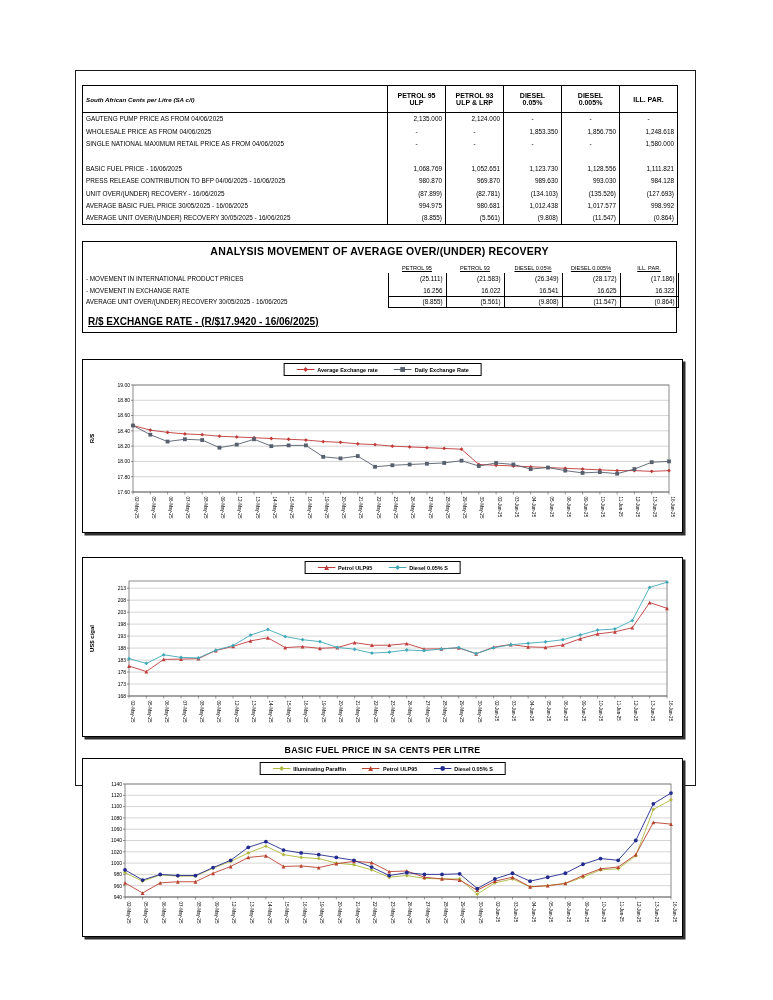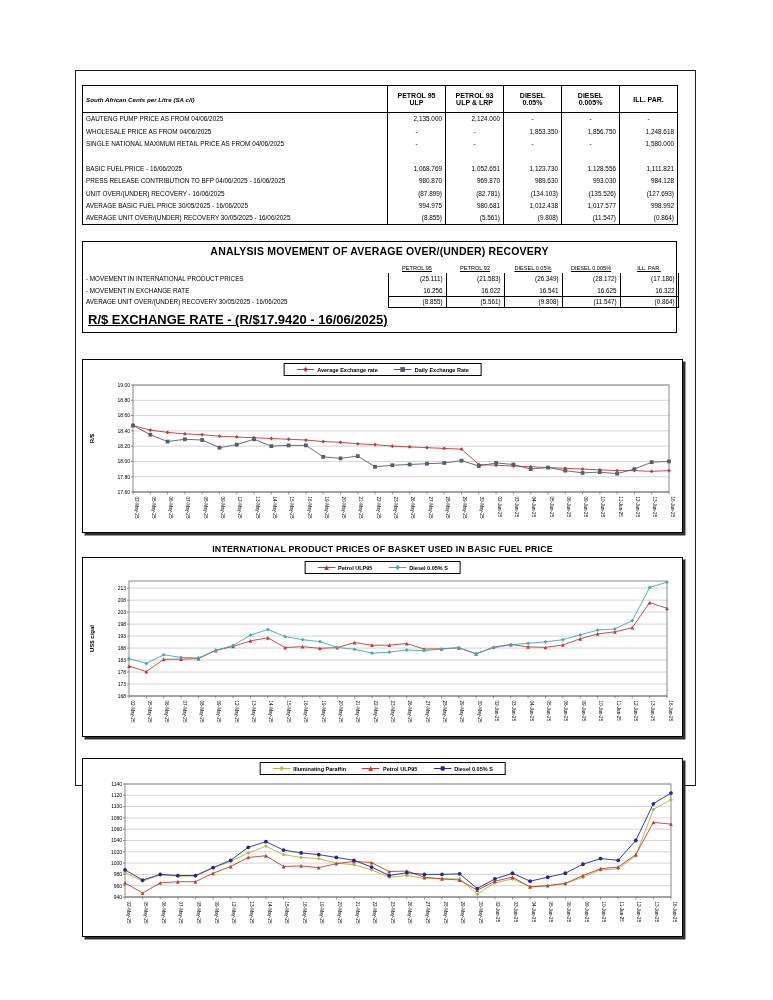--- a/index.html
+++ b/index.html
@@ -30,21 +30,21 @@
   }
   .analysis .a-title{font-weight:bold;font-size:10.5px;text-align:center;margin-top:3px;letter-spacing:.2px;}
   table.atab{
     position:absolute;left:0;top:20px;width:592px;border-collapse:collapse;table-layout:fixed;font-size:6.3px;
   }
   table.atab td{padding:0 3px;height:11.5px;overflow:hidden;white-space:nowrap;box-sizing:border-box;}
   table.atab tr.ahdr td{font-size:5.6px;text-align:center;height:11px;}
   table.atab tr.ahdr td span{text-decoration:underline;}
   table.atab td.val{border-left:1px solid #000;border-right:1px solid #000;text-align:right;}
   table.atab tr.sum td.val{border-top:1px solid #000;border-bottom:1px solid #000;}
-  .exch-line{position:absolute;left:5px;bottom:5px;font-weight:bold;font-size:13px;text-decoration:underline;}
+  .exch-line{position:absolute;left:5px;bottom:5px;font-weight:bold;font-size:10px;text-decoration:underline;}
   
   .chart-title{position:absolute;left:6px;width:601px;text-align:center;font-weight:bold;font-size:8.8px;letter-spacing:.2px;}
   .chart-box{
     position:absolute;left:6px;width:601px;border:1.2px solid #000;background:#fff;
     box-shadow:2.5px 2.5px 0 #2f2f2f;box-sizing:border-box;
   }
   .legend{
     position:absolute;left:50%;transform:translateX(-50%);top:3px;
     border:1px solid #000;display:flex;gap:16px;padding:2px 12px;
     font-size:5.5px;font-weight:bold;align-items:center;background:#fff;white-space:nowrap;
@@ -388,21 +388,20 @@
         <rect x="495.64838709677423" y="90.99285714285712" width="3.8" height="3.8" fill="#565f6e"></rect>
         <rect x="512.9387096774193" y="90.22857142857156" width="3.8" height="3.8" fill="#565f6e"></rect>
         <rect x="530.2290322580645" y="91.75714285714295" width="3.8" height="3.8" fill="#565f6e"></rect>
         <rect x="547.5193548387098" y="87.17142857142876" width="3.8" height="3.8" fill="#565f6e"></rect>
         <rect x="564.8096774193549" y="80.29285714285733" width="3.8" height="3.8" fill="#565f6e"></rect>
         <rect x="582.1" y="79.5285714285715" width="3.8" height="3.8" fill="#565f6e"></rect>
         <text transform="translate(9,58.5) rotate(-90)" text-anchor="middle" font-size="6" font-weight="bold" fill="#000">R/$</text>
       </svg>
   </div>
 
-  <div class="chart-title" id="chart2-title">INTERNATIONAL PRODUCT PRICES OF BASKET USED IN BASIC FUEL PRICE</div>
   <div class="chart-box" id="chart2-box">
     <div class="legend" id="chart2-legend">
         <div class="legend-item">
           <svg width="18" height="7">
             <line x1="0" y1="3.5" x2="18" y2="3.5" stroke="#c03a3a" stroke-width="1"></line>
             <path d="M9,1.1 L11.4,5.9 L6.6,5.9 Z" fill="#c03a3a"></path>
           </svg>
           <span>Petrol ULP95</span>
         </div>
         <div class="legend-item">
@@ -573,20 +572,21 @@
         <path d="M495.2258064516129,55.00625 L497.1258064516129,56.90625 L495.2258064516129,58.80625 L493.32580645161295,56.90625 Z" fill="#3fa9b8"></path>
         <path d="M512.5806451612902,50.214583333333344 L514.4806451612902,52.11458333333334 L512.5806451612902,54.01458333333334 L510.6806451612903,52.11458333333334 Z" fill="#3fa9b8"></path>
         <path d="M529.9354838709678,49.01666666666666 L531.8354838709678,50.91666666666666 L529.9354838709678,52.816666666666656 L528.0354838709678,50.91666666666666 Z" fill="#3fa9b8"></path>
         <path d="M547.2903225806451,40.63125 L549.1903225806451,42.53125 L547.2903225806451,44.43125 L545.3903225806451,42.53125 Z" fill="#3fa9b8"></path>
         <path d="M564.6451612903226,7.568749999999971 L566.5451612903225,9.468749999999972 L564.6451612903226,11.368749999999972 L562.7451612903226,9.468749999999972 Z" fill="#3fa9b8"></path>
         <path d="M582,2.2979166666666573 L583.9,4.197916666666657 L582,6.0979166666666575 L580.1,4.197916666666657 Z" fill="#3fa9b8"></path>
         <text transform="translate(9,60.5) rotate(-90)" text-anchor="middle" font-size="6" font-weight="bold" fill="#000">US$ c/gal</text>
       </svg>
   </div>
 
+  <div class="chart-title" id="chart3-title">BASIC FUEL PRICE IN SA CENTS PER LITRE</div>
   <div class="chart-box" id="chart3-box">
     <div class="legend" id="chart3-legend">
         <div class="legend-item">
           <svg width="18" height="7">
             <line x1="0" y1="3.5" x2="18" y2="3.5" stroke="#afb83c" stroke-width="1"></line>
             <path d="M9,1.1 L11.4,3.5 L9,5.9 L6.6,3.5 Z" fill="#afb83c"></path>
           </svg>
           <span>Illuminating Paraffin</span>
         </div>
         <div class="legend-item">

